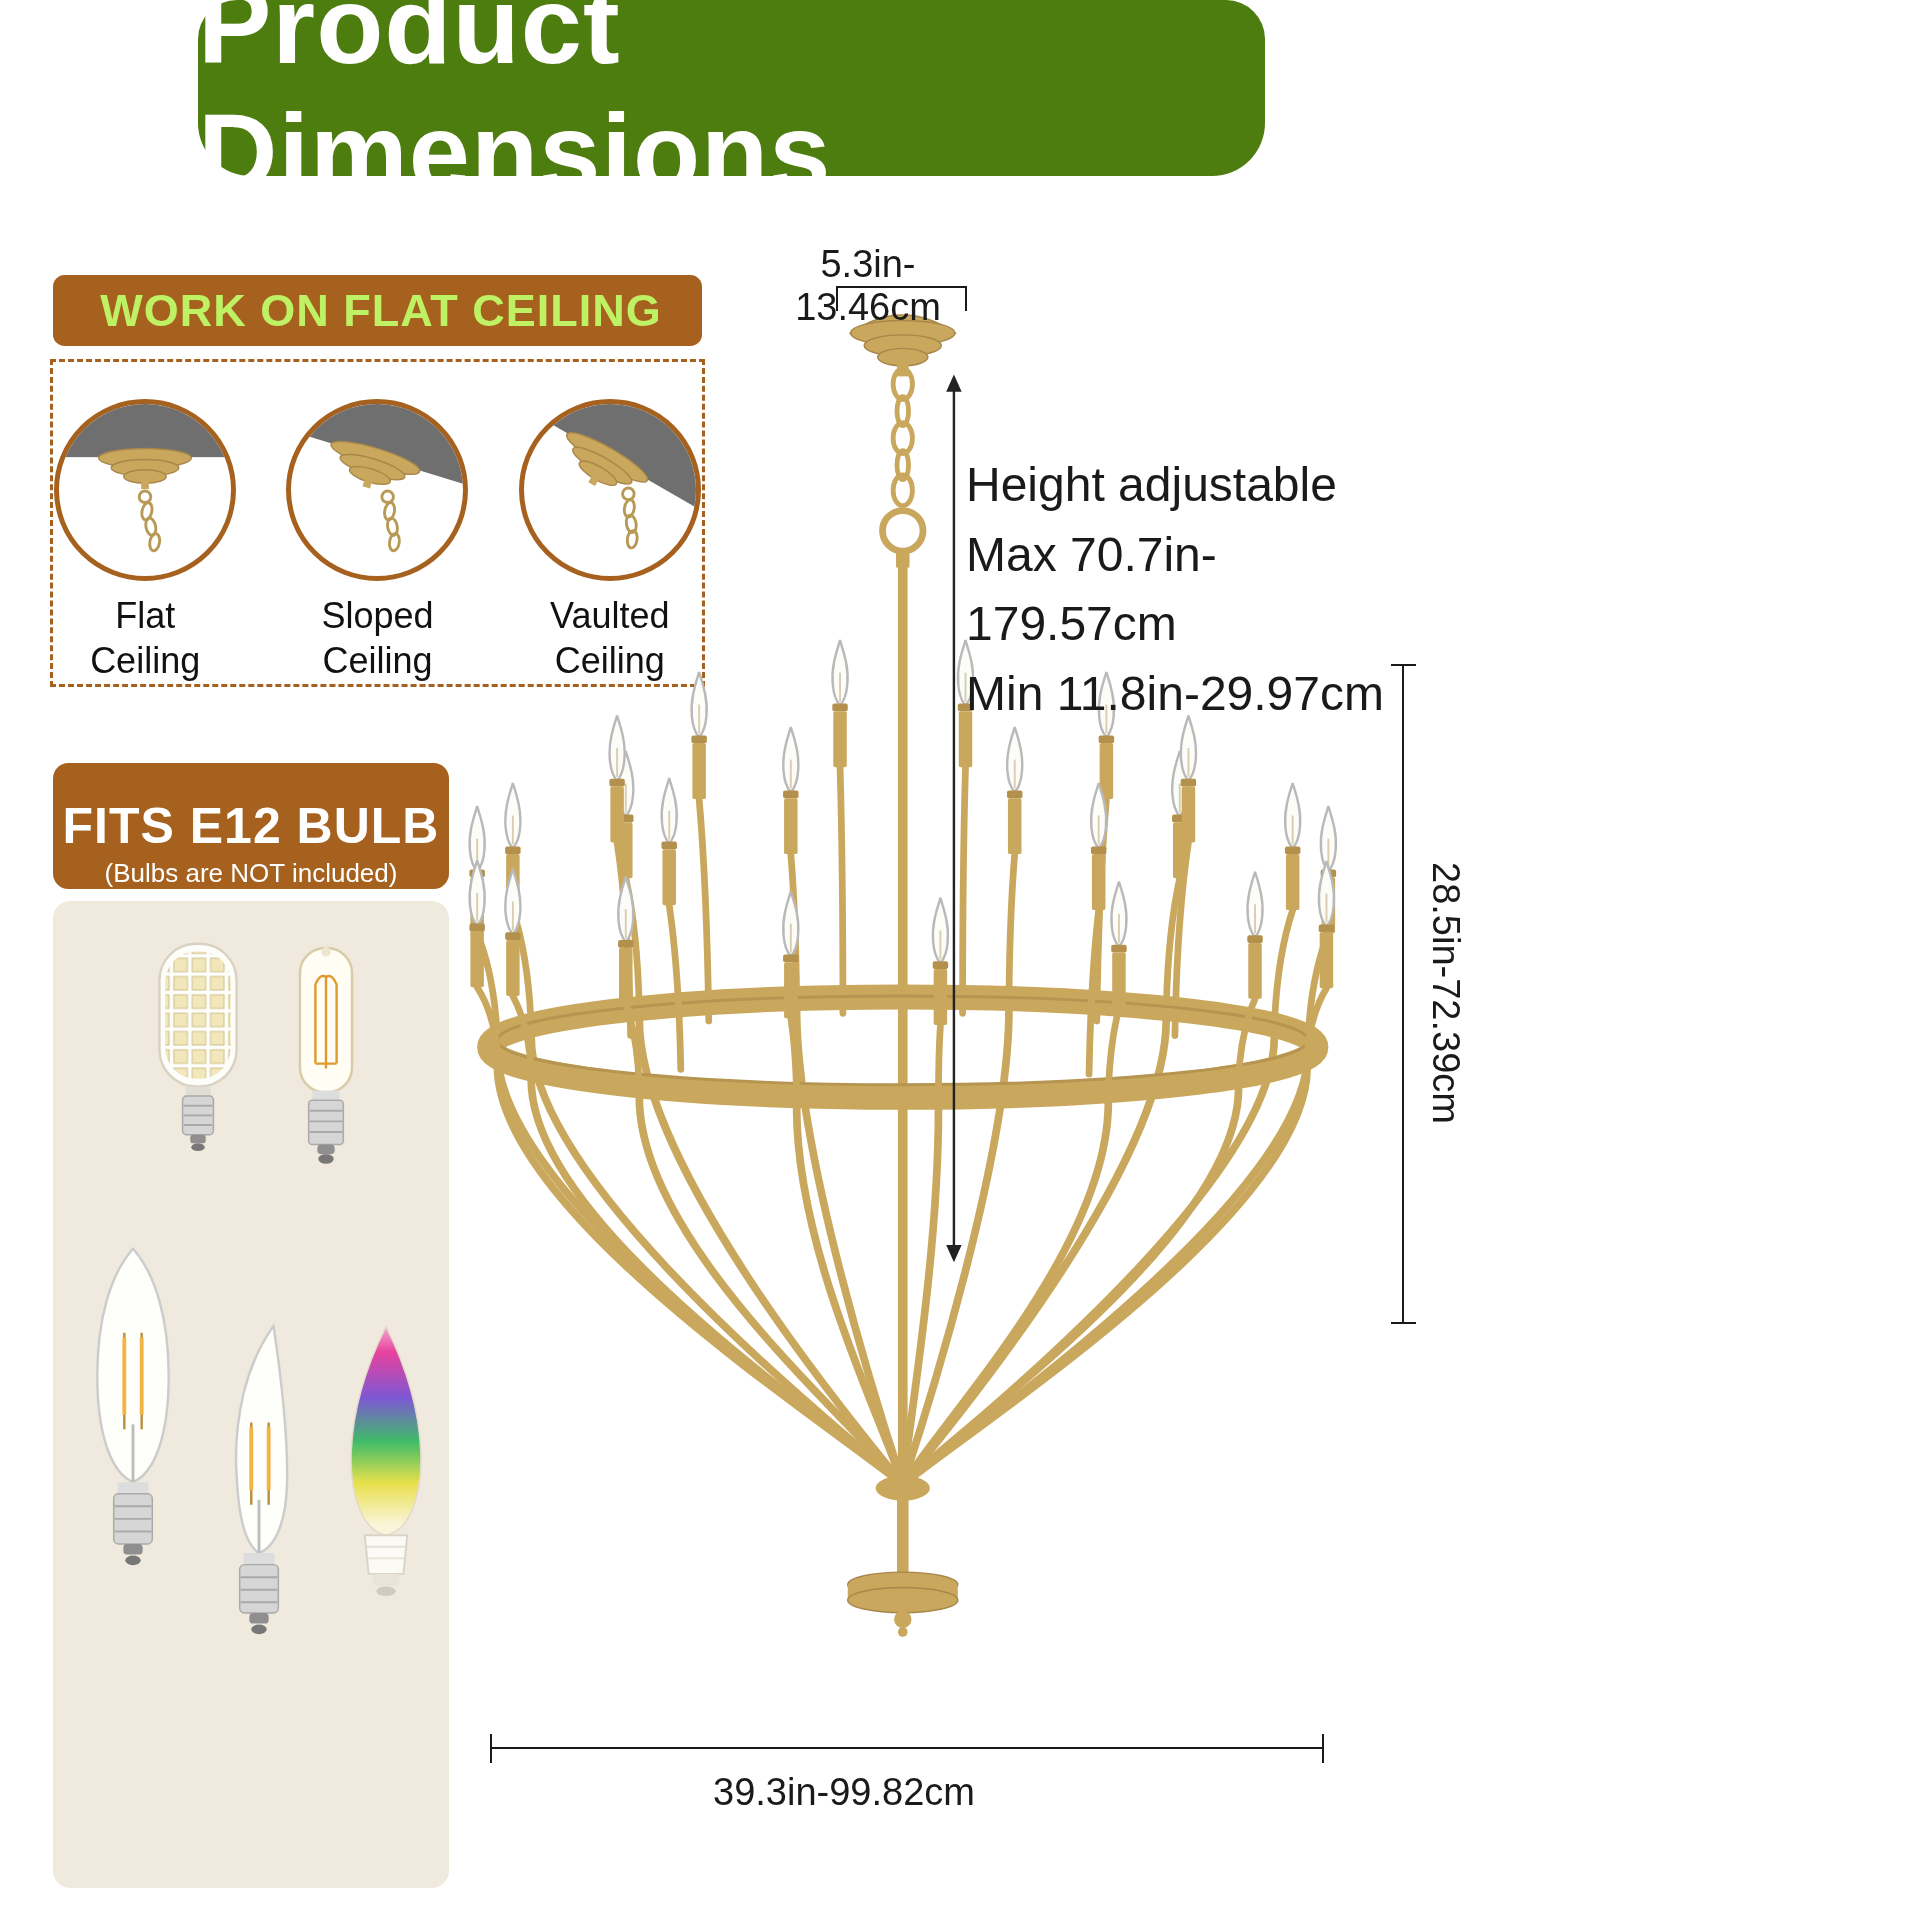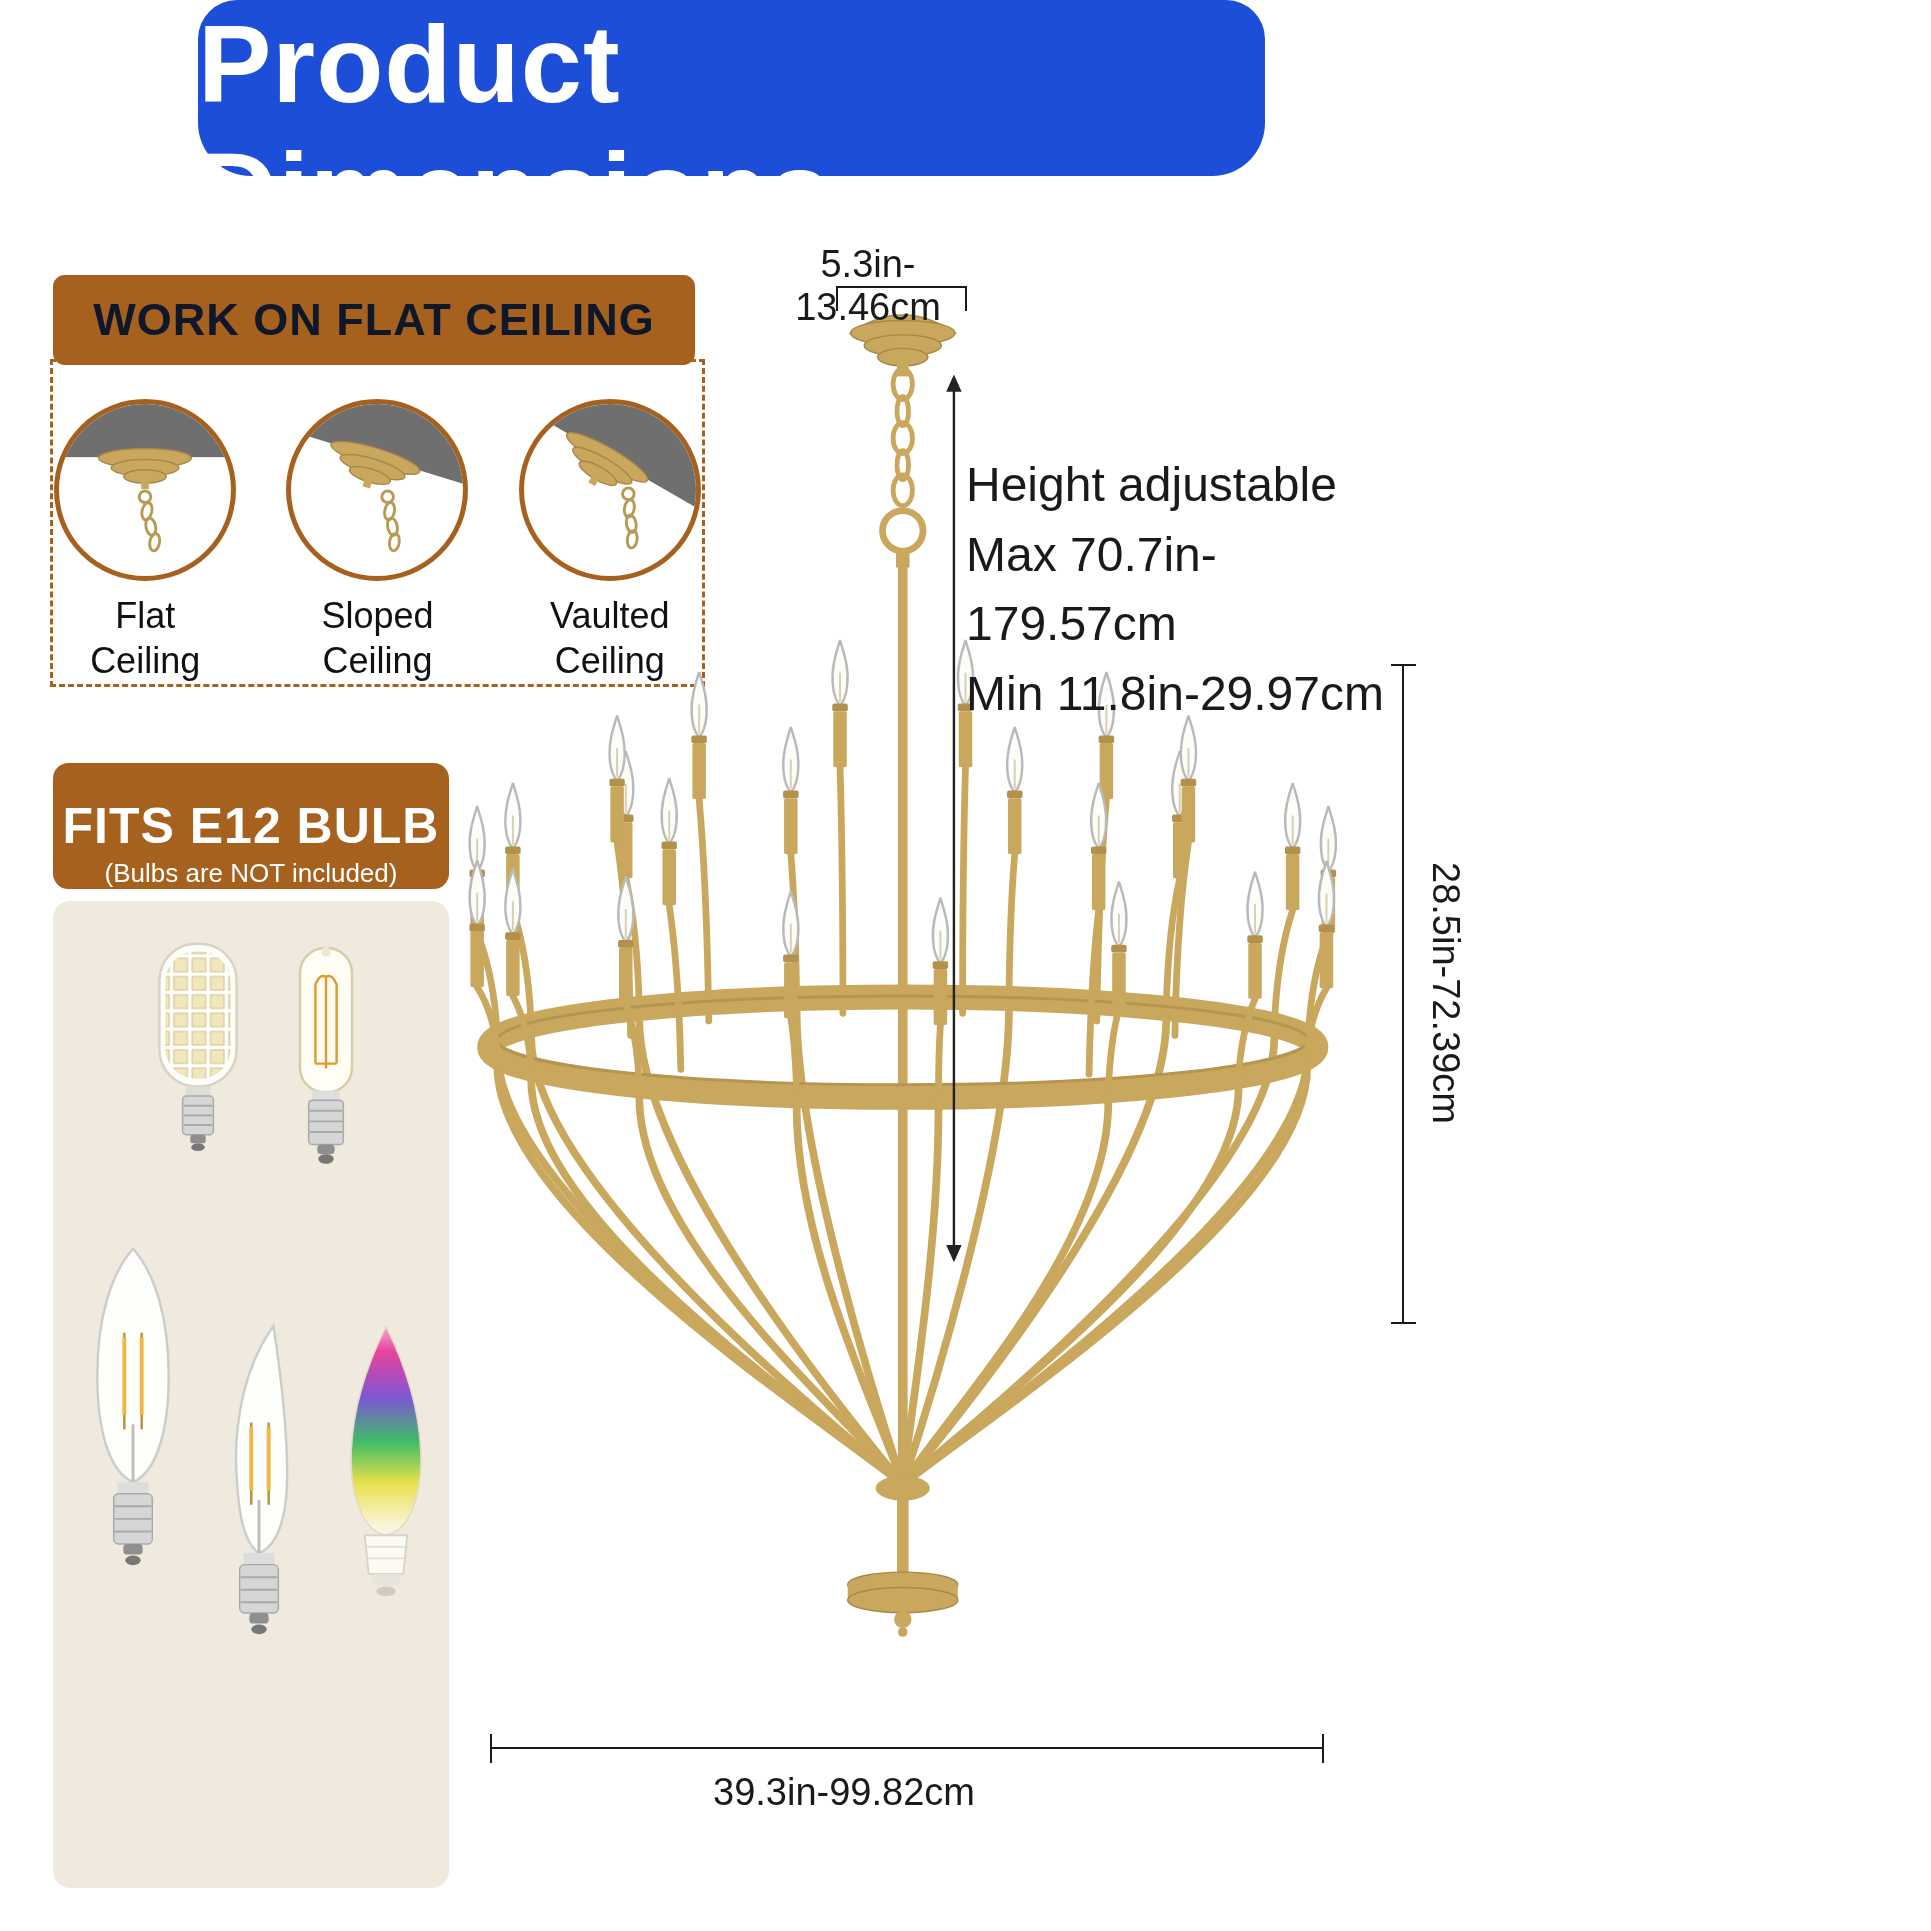--- a/index.html
+++ b/index.html
@@ -3,31 +3,31 @@
 <meta charset="utf-8">
 <style>
   html,body { margin:0; padding:0; background:#ffffff; }
   .page {
     position:relative; width:1931px; height:1931px; background:#ffffff;
     font-family:"Liberation Sans", sans-serif; color:#111; overflow:hidden;
   }
   
   .title-banner {
     position:absolute; left:198px; top:0; width:1067px; height:176px;
-    background:#1d4ed8; border-radius:0 0 53px 53px;
+    background:#4d7c0f; border-radius:0 0 53px 53px;
     border-top-left-radius:39px; border-top-right-radius:39px;
-    display:flex; justify-content:center;
+    display:flex; align-items:center; justify-content:center;
   }
   .title-banner h1 { margin:0; font-size:110px; font-weight:bold; color:#fff; letter-spacing:1px; }
 
   
   .ceiling-header {
-    position:absolute; left:53px; top:275px; width:642px; height:90px;
+    position:absolute; left:53px; top:275px; width:642px; height:71px;
     background:#A6611E; border-radius:11.6px; display:flex; align-items:center; justify-content:center;
-    color:#0f172a; font-size:45px; font-weight:bold; letter-spacing:1px;
+    color:#bef264; font-size:45px; font-weight:bold; letter-spacing:1px;padding-left:7px;
   }
   .ceiling-box {
     position:absolute; left:50px; top:359px; width:655px; height:328px;
     border:3.9px dashed #A6611E; box-sizing:border-box;
     display:flex; justify-content:space-around; align-items:flex-start; padding-top:37px;gap:48px;
   }
   .ceiling-item { display:flex; flex-direction:column; align-items:center; width:203px; }
   .ceiling-circle {
     width:172px; height:172px; border-radius:50%; border:5.8px solid #A6611E;
     overflow:hidden; background:#fff; flex:0 0 auto;

